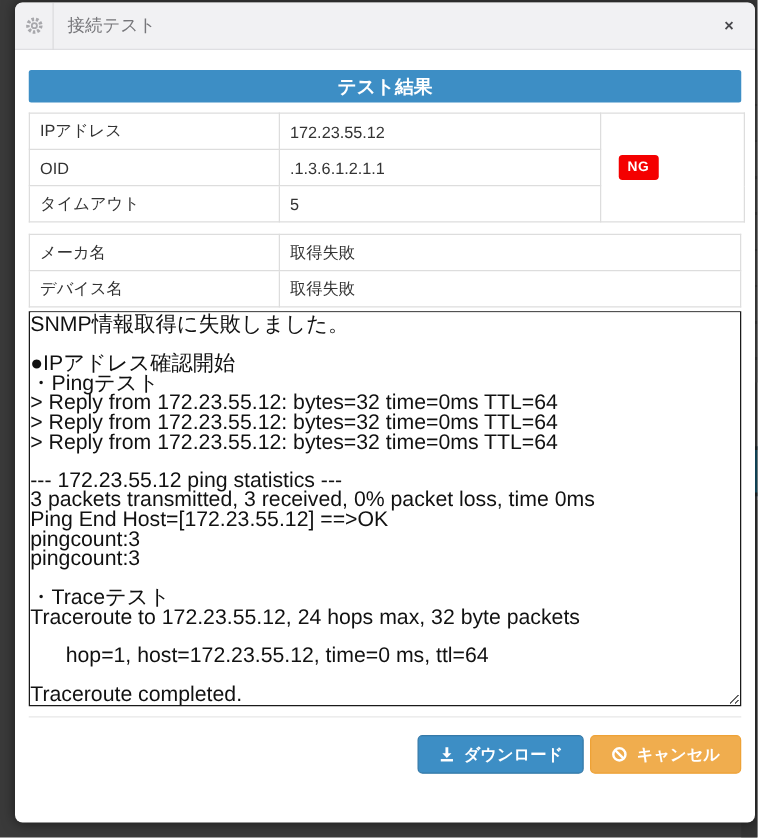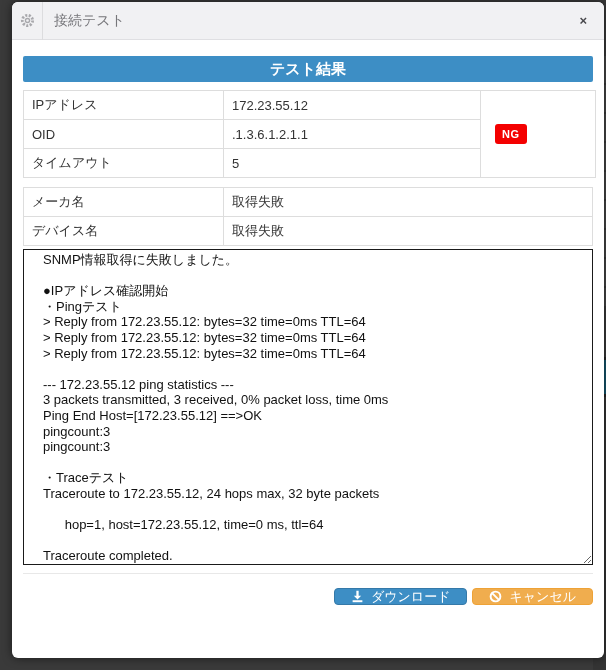--- a/index.html
+++ b/index.html
@@ -47,32 +47,32 @@
   .t1 .col-value { width:257px; }
   .col-ng { width:115px; padding-left:14px; }
   .ng-badge {
     display:inline-block; background:var(--ng-red,#f40000); color:#fff;
     font-size:11px; font-weight:bold; padding:4px 7px; border-radius:3px;
     letter-spacing:.5px;
   }
 
   .log-box {
     display:block; margin-top:3px; width:100%; height:316px;
-    border:1px solid #1a1a1a; padding:2px 19px;
+    border:1px solid #1a1a1a; padding:2px 0;
     font-family:"Liberation Sans","DejaVu Sans",sans-serif;
-    font-size:13px; line-height:15.6px; color:#111;
+    font-size:17px; line-height:15.6px; color:#111;
     white-space:pre; overflow:auto; resize:vertical; background:#fff;
   }
 
   .footer-divider { border:none; border-top:1px solid #e8e8e8; margin:8px 0 0 0; }
   .footer { display:flex; justify-content:flex-end; gap:5px; padding:14px 0 0 0; }
   .btn {
-    display:inline-flex; align-items:center; gap:7px; height:17px;
+    display:inline-flex; align-items:center; gap:7px; height:31px;
     padding:0 16px; border-radius:4px; color:#fff; font-size:13px;
-    font-weight:normal; cursor:pointer; border:1px solid transparent;
+    font-weight:bold; cursor:pointer; border:1px solid transparent;
     font-family:inherit;
   }
   .btn-download { background:var(--primary-blue,#3d8ec5); border-color:#3579a8; }
   .btn-cancel   { background:var(--warning-orange,#f0ad4e); border-color:#eea236; }
   .btn svg { display:block; }
 </style>
 </head>
 <body>
 
 <div class="bg-rows"></div>

